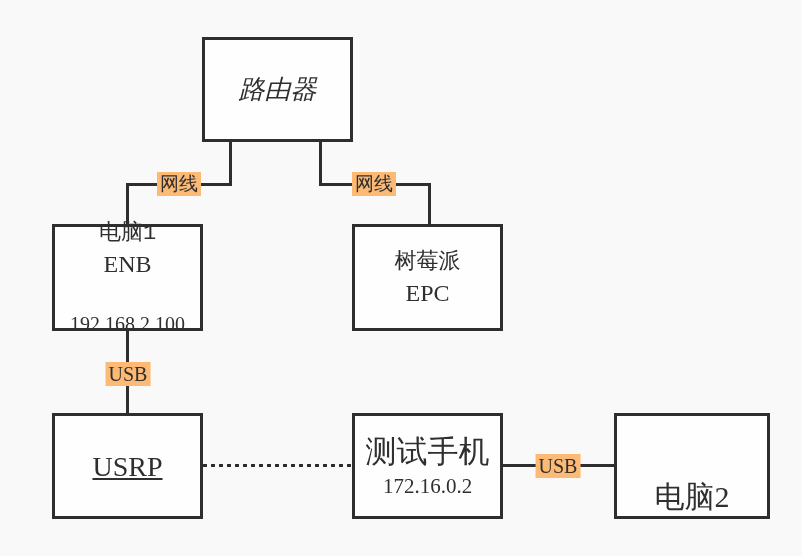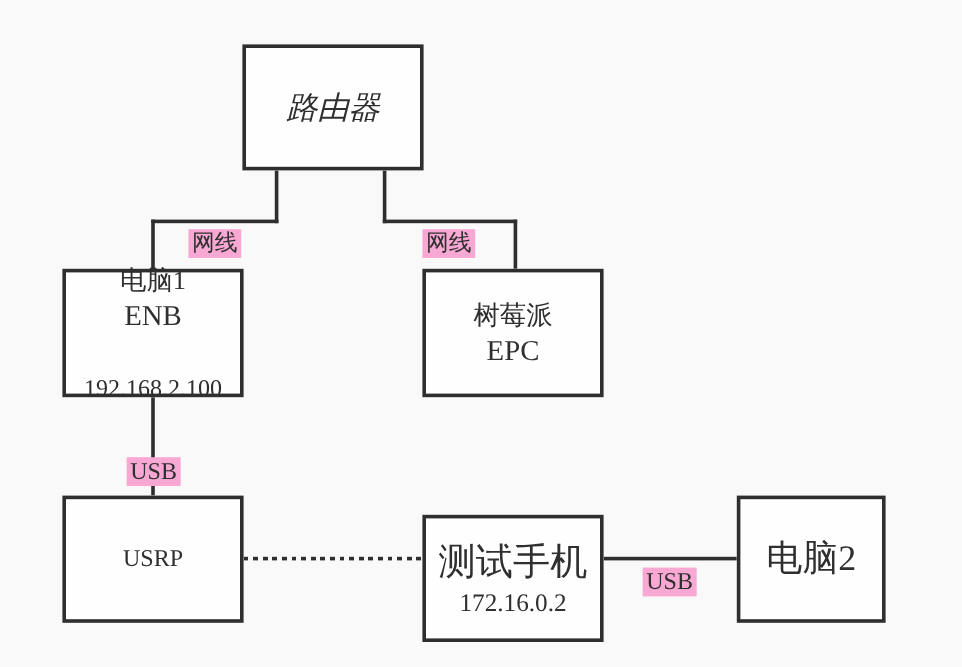--- a/index.html
+++ b/index.html
@@ -23,49 +23,48 @@
     display: flex;
     flex-direction: column;
     align-items: center;
     justify-content: center;
     text-align: center;
   }
   .node-router { left: 202px; top: 37px;  width: 151px; height: 105px; }
   .node-pc1    { left: 52px;  top: 224px; width: 151px; height: 107px; }
   .node-rpi    { left: 352px; top: 224px; width: 151px; height: 107px; }
   .node-usrp   { left: 52px;  top: 413px; width: 151px; height: 106px; }
-  .node-phone  { left: 352px; top: 413px; width: 151px; height: 106px; margin-top: 16px; }
-  .node-pc2    { left: 614px; top: 413px; width: 124px; height: 106px; }
+  .node-phone  { left: 352px; top: 413px; width: 151px; height: 106px; }
+  .node-pc2    { left: 614px; top: 413px; width: 156px; height: 106px; justify-content: flex-end; }
 
   .t-router { font-size: 26px; line-height: 34px; font-style: italic; }
-  .t-title  { font-size: 22px; line-height: 31px; }
+  .t-title  { font-size: 22px; line-height: 31px; font-family: Liberation Mono, monospace; }
   .t-sub    { font-size: 24px; line-height: 31px; }
   .t-ip     { font-size: 20px; line-height: 25px; margin-top: 32px; }
-  .t-usrp   { font-size: 20px; line-height: 41px; }
+  .t-usrp   { font-size: 28px; line-height: 41px; text-decoration: underline; }
   .t-phone  { font-size: 31px; line-height: 40px; }
   .t-phoneip{ font-size: 21px; line-height: 28px; }
   .t-pc2    { font-size: 30px; line-height: 38px; }
 
   .line {
     position: absolute;
     background: #2e2e2e;
   }
   .line.dashed {
     background: repeating-linear-gradient(to right, #2e2e2e 0 4px, transparent 4px 8px);
   }
   .edge-label {
     position: absolute;
     transform: translate(-50%, -50%);
-    background: #f9a8d4;
+    background: #fdba74;
     padding: 0 3px;
     font-size: 20px;
     line-height: 24px;
     white-space: nowrap;
     color: #2f2f2f;
-    margin-top: 19px;
   }
   .edge-label.small { font-size: 19px; }
 </style>
 </head>
 <body>
 
 <div class="canvas">
 
   <div class="line" style="left:229px; top:142px; width:3px; height:44px;"></div>
   <div class="line" style="left:126px; top:183px; width:106px; height:3px;"></div>

